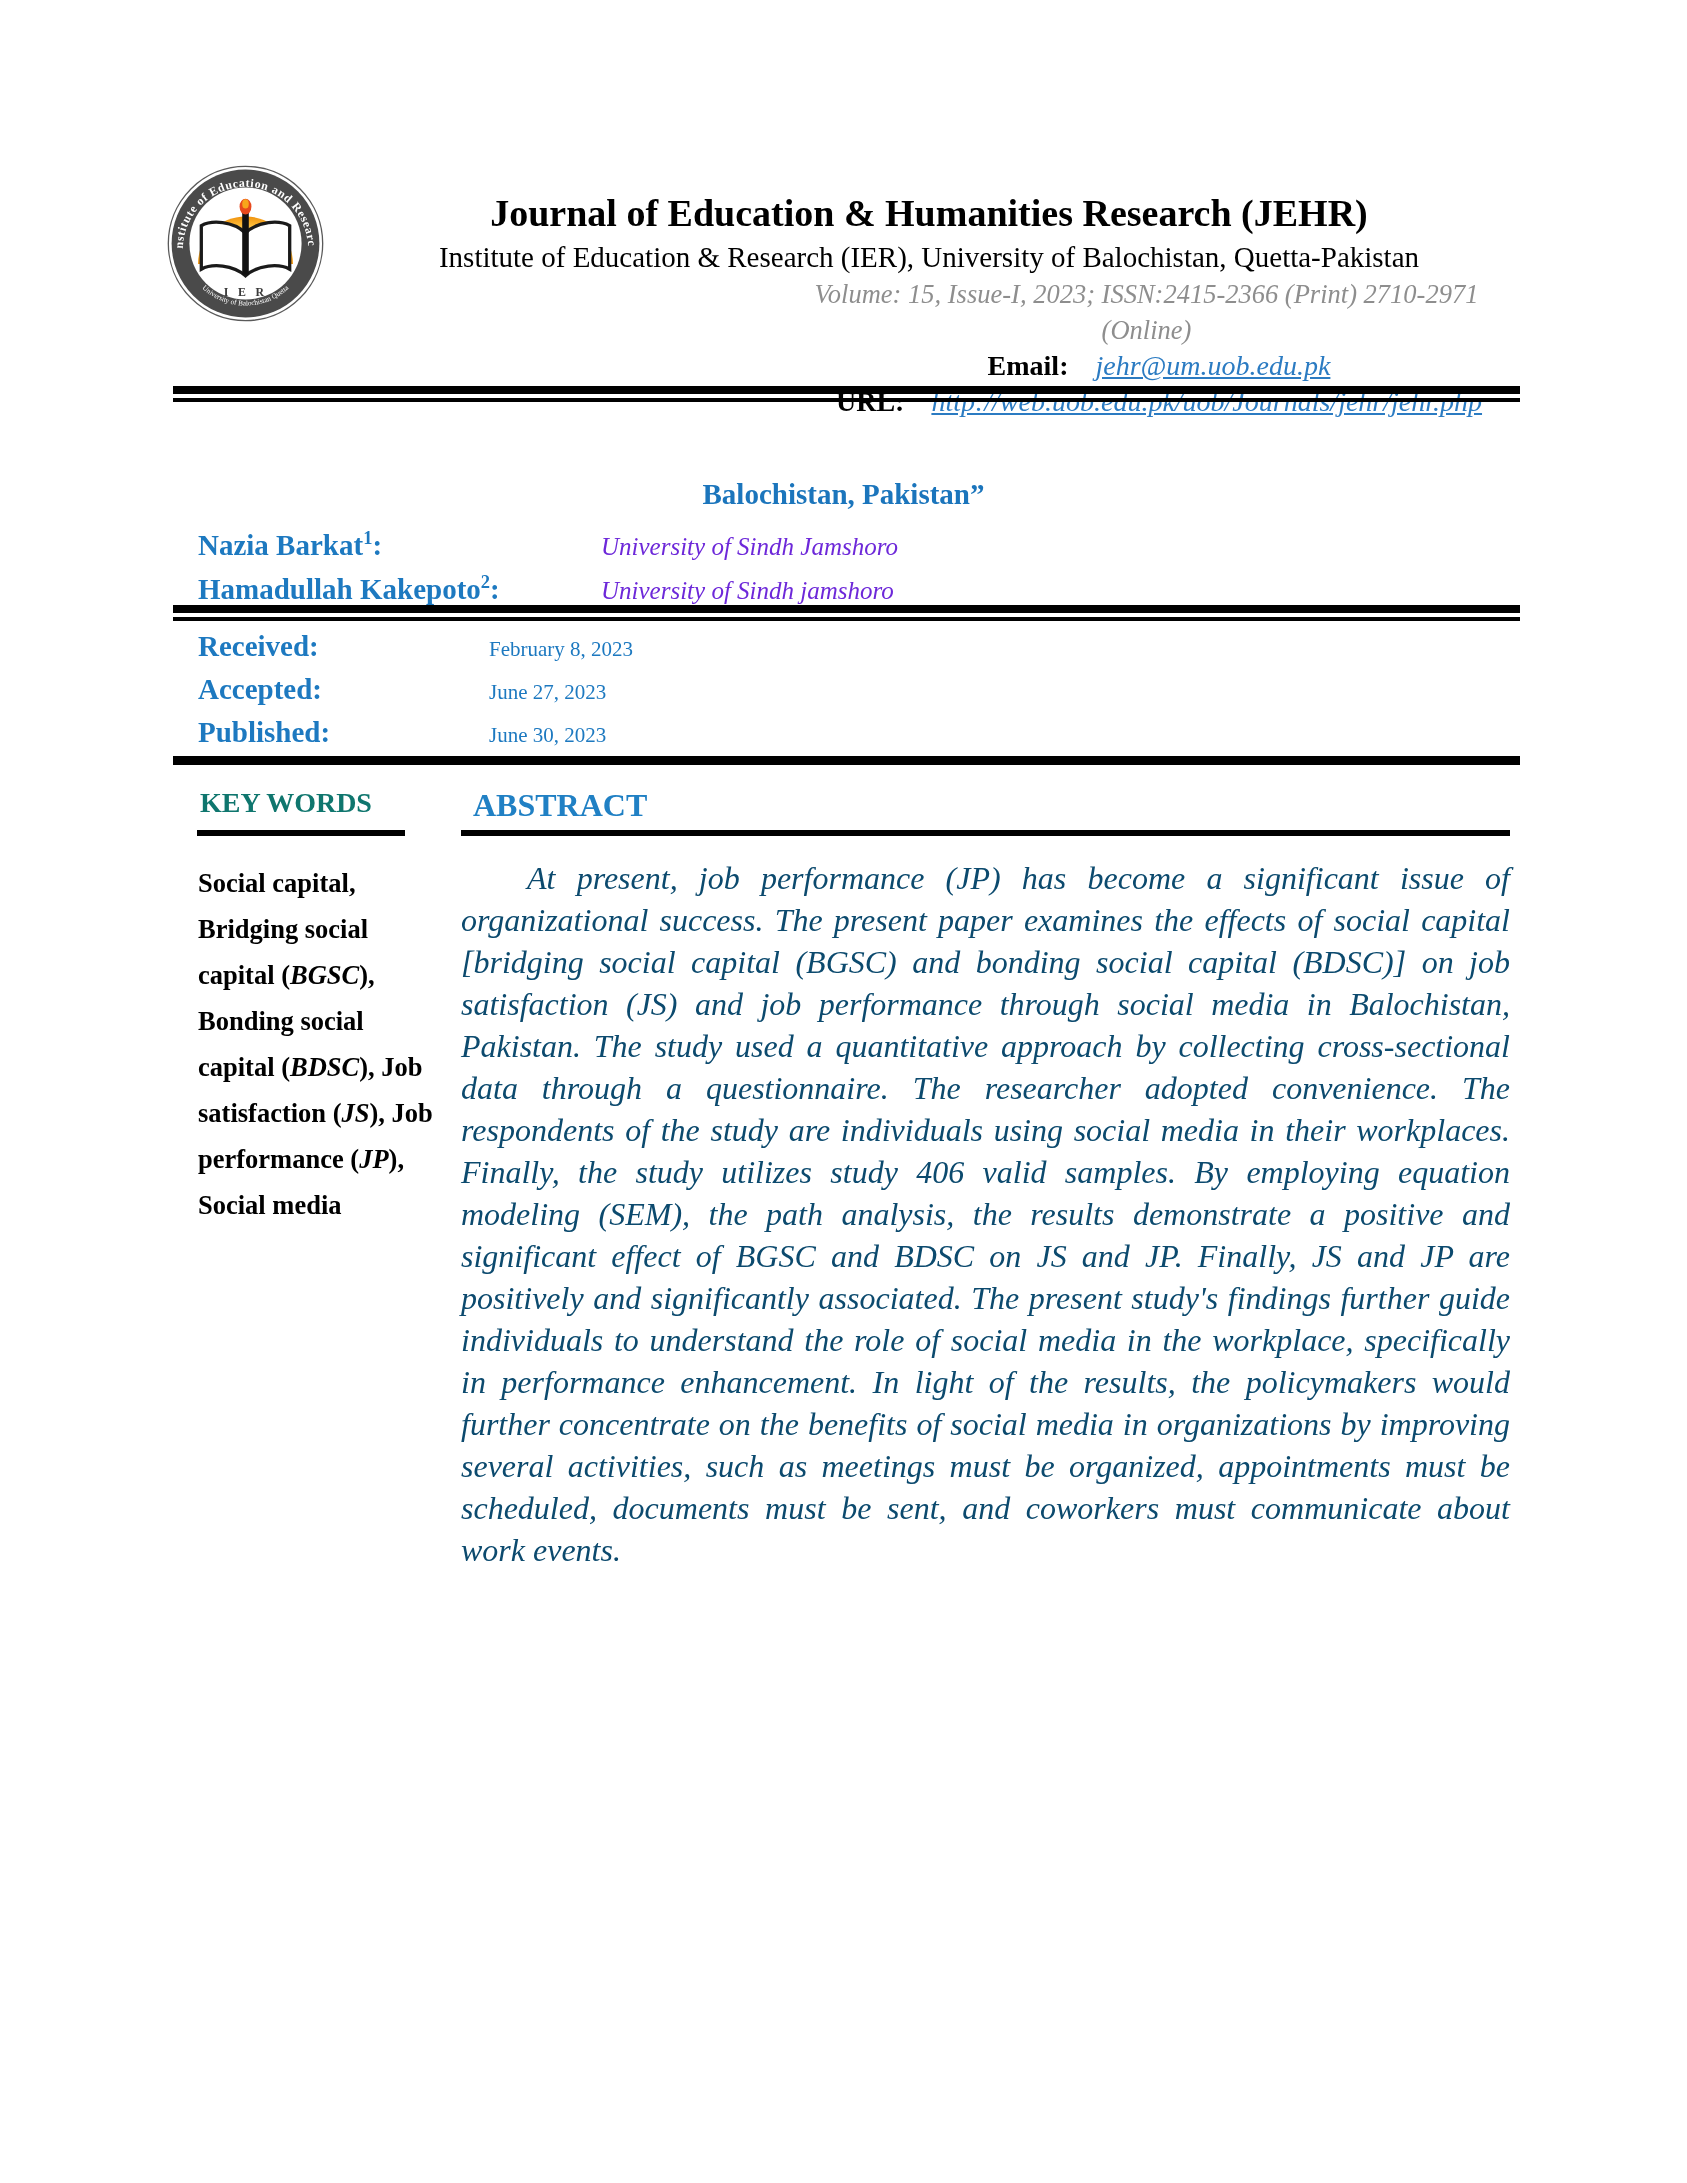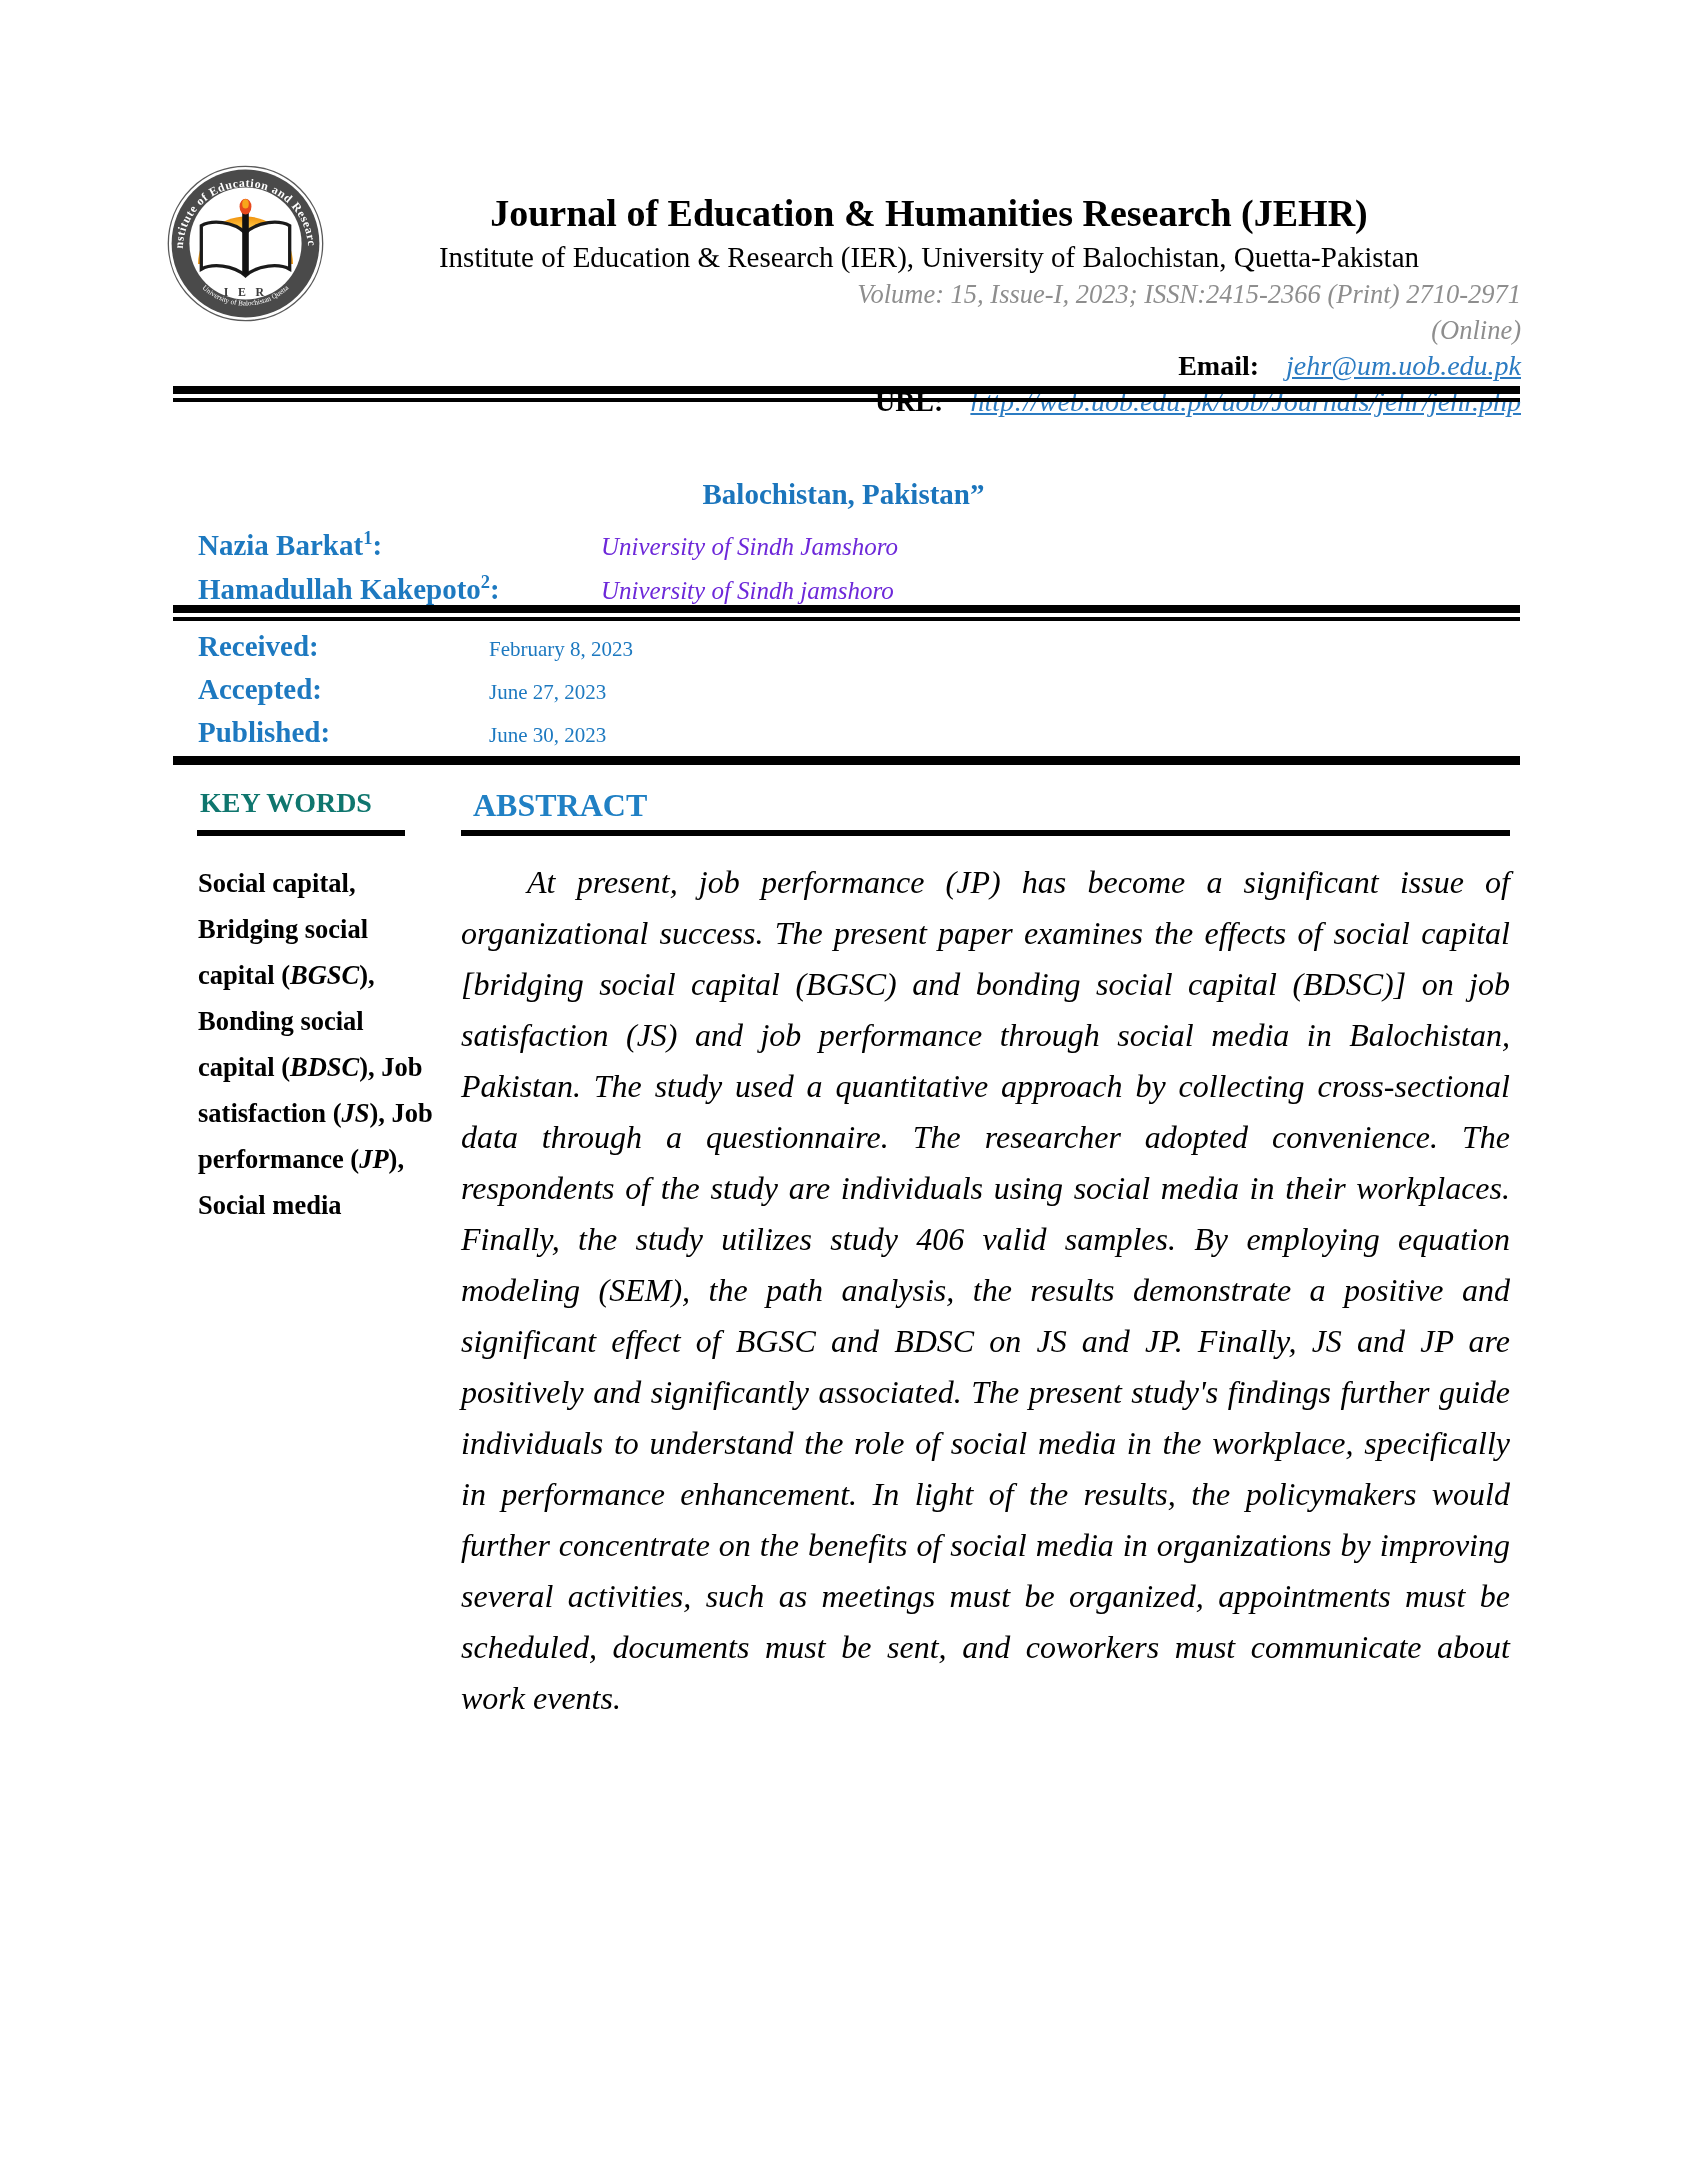--- a/index.html
+++ b/index.html
@@ -10,21 +10,21 @@
     background:#ffffff;
     font-family:"Liberation Serif","DejaVu Serif",serif;
     color:#000;
     overflow:hidden;
   }
   
   .logo{position:absolute;left:167px;top:165px;width:157px;height:157px;}
   .masthead{position:absolute;left:337px;top:193px;width:1184px;text-align:center;}
   .journal-title{font-size:38px;font-weight:bold;line-height:41px;}
   .institute{font-size:29px;line-height:37px;margin-top:5.3px;}
-  .meta-line{text-align:right;font-size:26.5px;line-height:36px;}
+  .meta-line{text-align:center;font-size:26.5px;line-height:36px;}
   .volume{margin-left:435px;font-style:italic;color:#8e8e8e;}
   .contact{margin-left:460px;font-size:28px;}
   .contact .lbl{font-weight:bold;color:#000;}
   .doc-link{color:#2b7bc2;font-style:italic;text-decoration:underline;cursor:pointer;margin-left:20px;}
   
   .rule{position:absolute;left:173px;width:1347px;}
   .bar-thick{height:8px;background:#000;}
   .bar-thin{height:4px;background:#000;margin-top:4px;}
   .rule-single{position:absolute;left:173px;width:1347px;height:8.6px;background:#000;}
   
@@ -47,22 +47,22 @@
   .ab-head{position:absolute;left:473px;top:787px;font-size:32px;font-weight:bold;color:#2080c4;}
   .kw-underline{position:absolute;left:197px;top:830px;width:208px;height:6px;background:#000;}
   .ab-underline{position:absolute;left:461px;top:830px;width:1049px;height:6px;background:#000;}
   .kw-text{
     position:absolute;left:198px;top:860px;width:246px;
     font-size:26.5px;font-weight:bold;line-height:46px;color:#000;text-align:left;
   }
   .kw-text em{font-style:italic;font-weight:bold;}
   .ab-text{
     position:absolute;left:461px;top:857px;width:1049px;
-    font-size:32px;font-style:italic;line-height:51px;text-align:justify;
-    text-indent:66px;color:#000000;
+    font-size:32px;font-style:italic;line-height:42px;text-align:justify;
+    text-indent:66px;color:#0c4a6e;
   }
 </style>
 </head>
 <body>
 
 <div class="page">
 
   <svg class="logo" viewBox="0 0 238 238" aria-hidden="true">
     <defs>
       <radialGradient id="sunGrad" cx="50%" cy="62%" r="62%">

